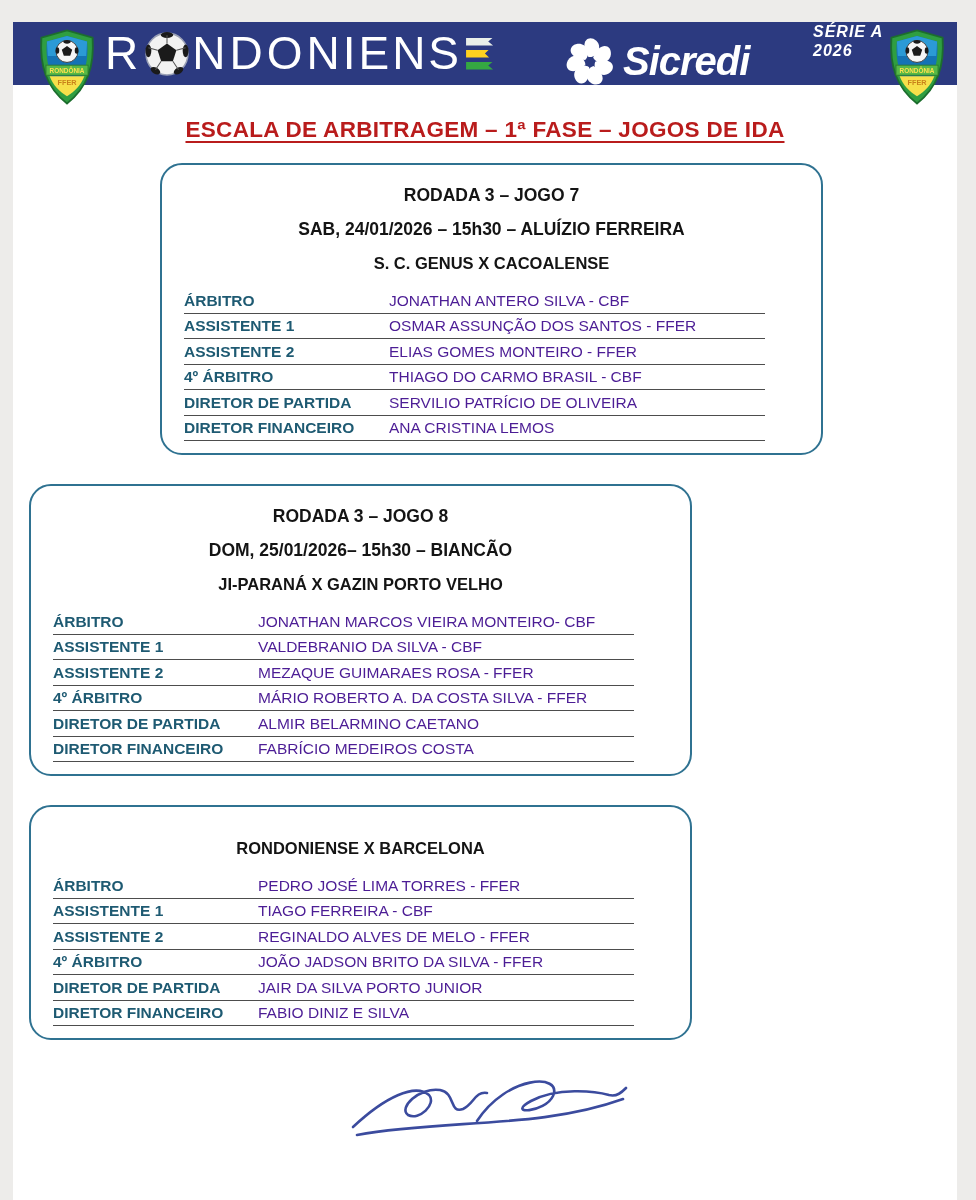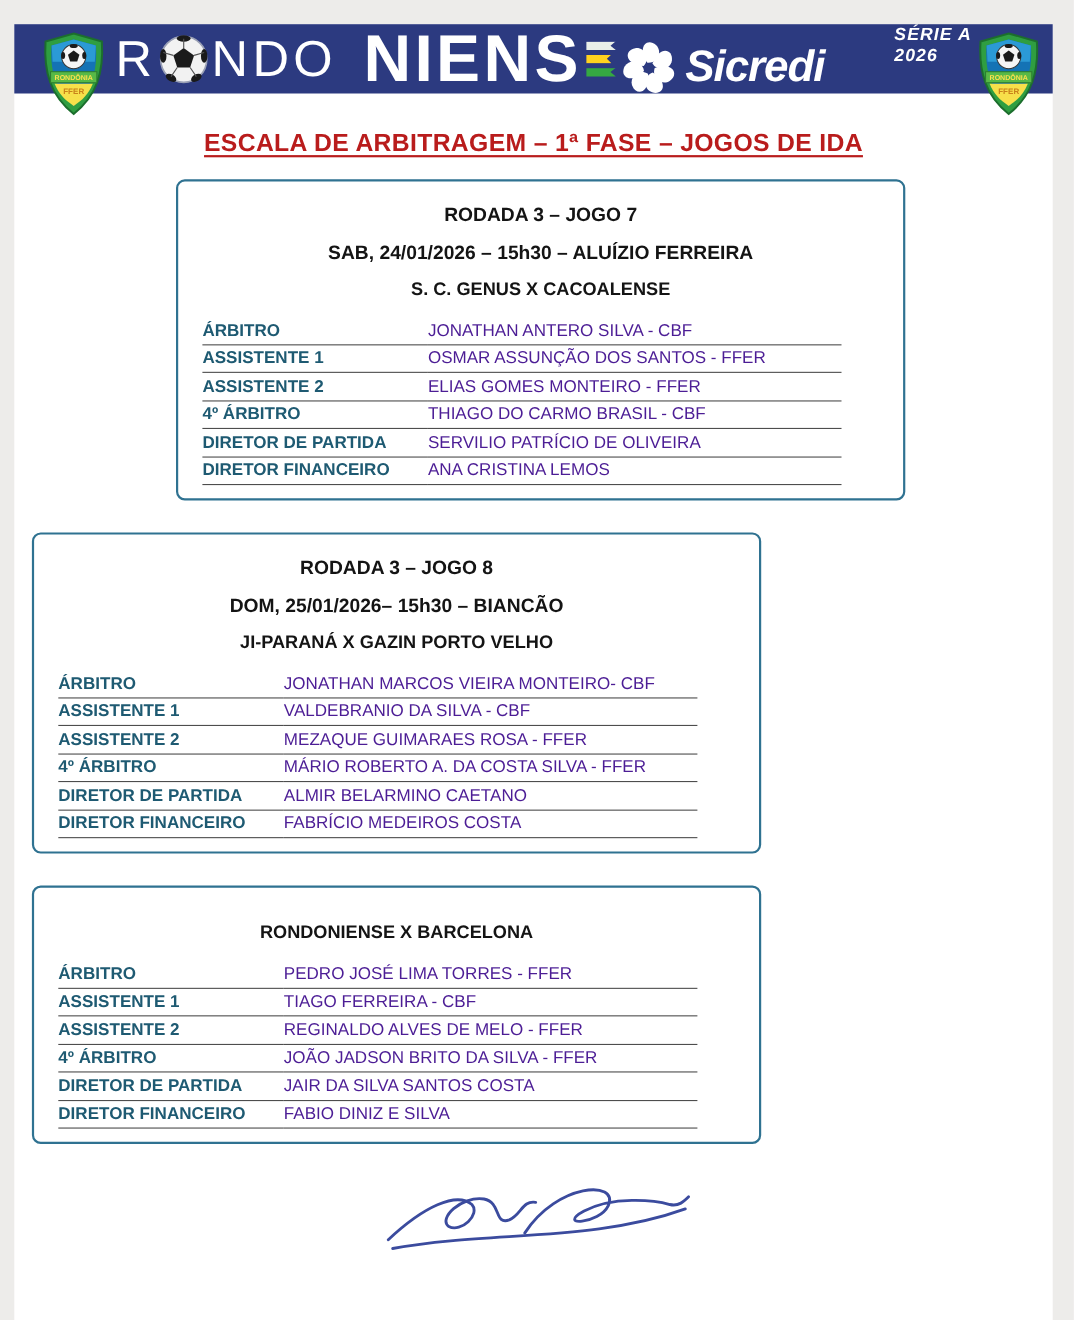--- a/index.html
+++ b/index.html
@@ -6,39 +6,39 @@
   html,body { width:976px; height:1200px; background:#edecea; font-family:"Liberation Sans",sans-serif; overflow:hidden; }
   .page { position:absolute; left:13px; top:22px; width:944px; height:1178px; background:#ffffff; }
 
   
   .banner { position:relative; height:63px; background:#2c3a80; display:flex; align-items:center; }
   .crest { position:absolute; top:5px; width:64px; height:80px; z-index:3; }
   .crest.left  { left:22px; }
   .crest.right { right:8px; }
   .wordmark { position:absolute; left:92px; top:0; height:63px; display:flex; align-items:center; color:#fff; }
   .wm-lead, .wm-light { font-size:46px; font-weight:400; letter-spacing:4px; line-height:63px; }
-  .wm-bold { font-size:60px; font-weight:700; letter-spacing:3px; line-height:63px;margin-left:24px; }
+  .wm-bold { font-size:46px; font-weight:400; letter-spacing:3px; line-height:63px; }
   .ball-wrap { display:inline-block; width:46px; height:46px; margin:0 2px; }
   .wm-e { display:inline-flex; flex-direction:column; justify-content:center; gap:4px; margin-left:4px; height:40px; }
   .wm-e i { display:block; height:8px; clip-path:polygon(0 0,100% 0,82% 50%,100% 100%,0 100%); }
   .wm-e i:nth-child(1){ width:27px; background:#e9efe9; }
   .wm-e i:nth-child(2){ width:23px; background:#ffd21f; }
   .wm-e i:nth-child(3){ width:27px; background:#35a842; }
   .sicredi { position:absolute; left:552px; top:0; height:79px; display:flex; align-items:center; color:#fff; }
   .pinwheel { width:50px; height:50px; margin-right:8px; }
   .sicredi-text { font-size:40px; font-weight:700; font-style:italic; letter-spacing:-1px; }
   .series { position:absolute; left:800px; top:0; color:#fff; font-weight:700; font-style:italic; line-height:1.2; }
   .series div { font-size:16px; letter-spacing:1px; }
 
   
   .doc-title { margin-top:32px; text-align:center; font-size:22.5px; font-weight:700; color:#b91c1c; letter-spacing:.3px; }
   .doc-title span { text-decoration:underline; text-decoration-thickness:2px; text-underline-offset:4px; }
 
   
-  .card { width:663px; margin:20px 0 29px 147px; border:2px solid #2f7291; border-radius:8px; padding:18px 0 12px 0; }
+  .card { width:663px; margin:20px 0 29px 147px; border:2px solid #2f7291; border-radius:22px; padding:18px 0 12px 0; }
   .card + .card { margin-top:0;margin-left:16px; }
   .card-line { text-align:center; font-weight:700; color:#141414; }
   .round    { font-size:17.5px; margin-top:2px; }
   .datetime { font-size:17.5px; margin-top:13px; }
   .matchup  { font-size:16.5px; margin-top:14px; }
   table.officials { border-collapse:collapse; width:581px; margin:15px 0 0 22px; }
   table.officials td { border-bottom:1.5px solid #4d4d4d; padding:2.5px 0 3px 0; font-size:15.5px; line-height:19px; vertical-align:middle; }
   td.lbl { width:205px; font-weight:700; color:#1e5a72; }
   td.val { color:#4c1d95; }
 
@@ -216,21 +216,21 @@
         <tr>
             <td class="lbl">ASSISTENTE 2</td>
             <td class="val">REGINALDO ALVES DE MELO - FFER</td>
           </tr>
         <tr>
             <td class="lbl">4º ÁRBITRO</td>
             <td class="val">JOÃO JADSON BRITO DA SILVA - FFER</td>
           </tr>
         <tr>
             <td class="lbl">DIRETOR DE PARTIDA</td>
-            <td class="val">JAIR DA SILVA SANTOS COSTA</td>
+            <td class="val">JAIR DA SILVA PORTO JUNIOR</td>
           </tr>
         <tr>
             <td class="lbl">DIRETOR FINANCEIRO</td>
             <td class="val">FABIO DINIZ E SILVA</td>
           </tr>
       </tbody>
     </table>
   </section>
 
   <div class="signature-block">

